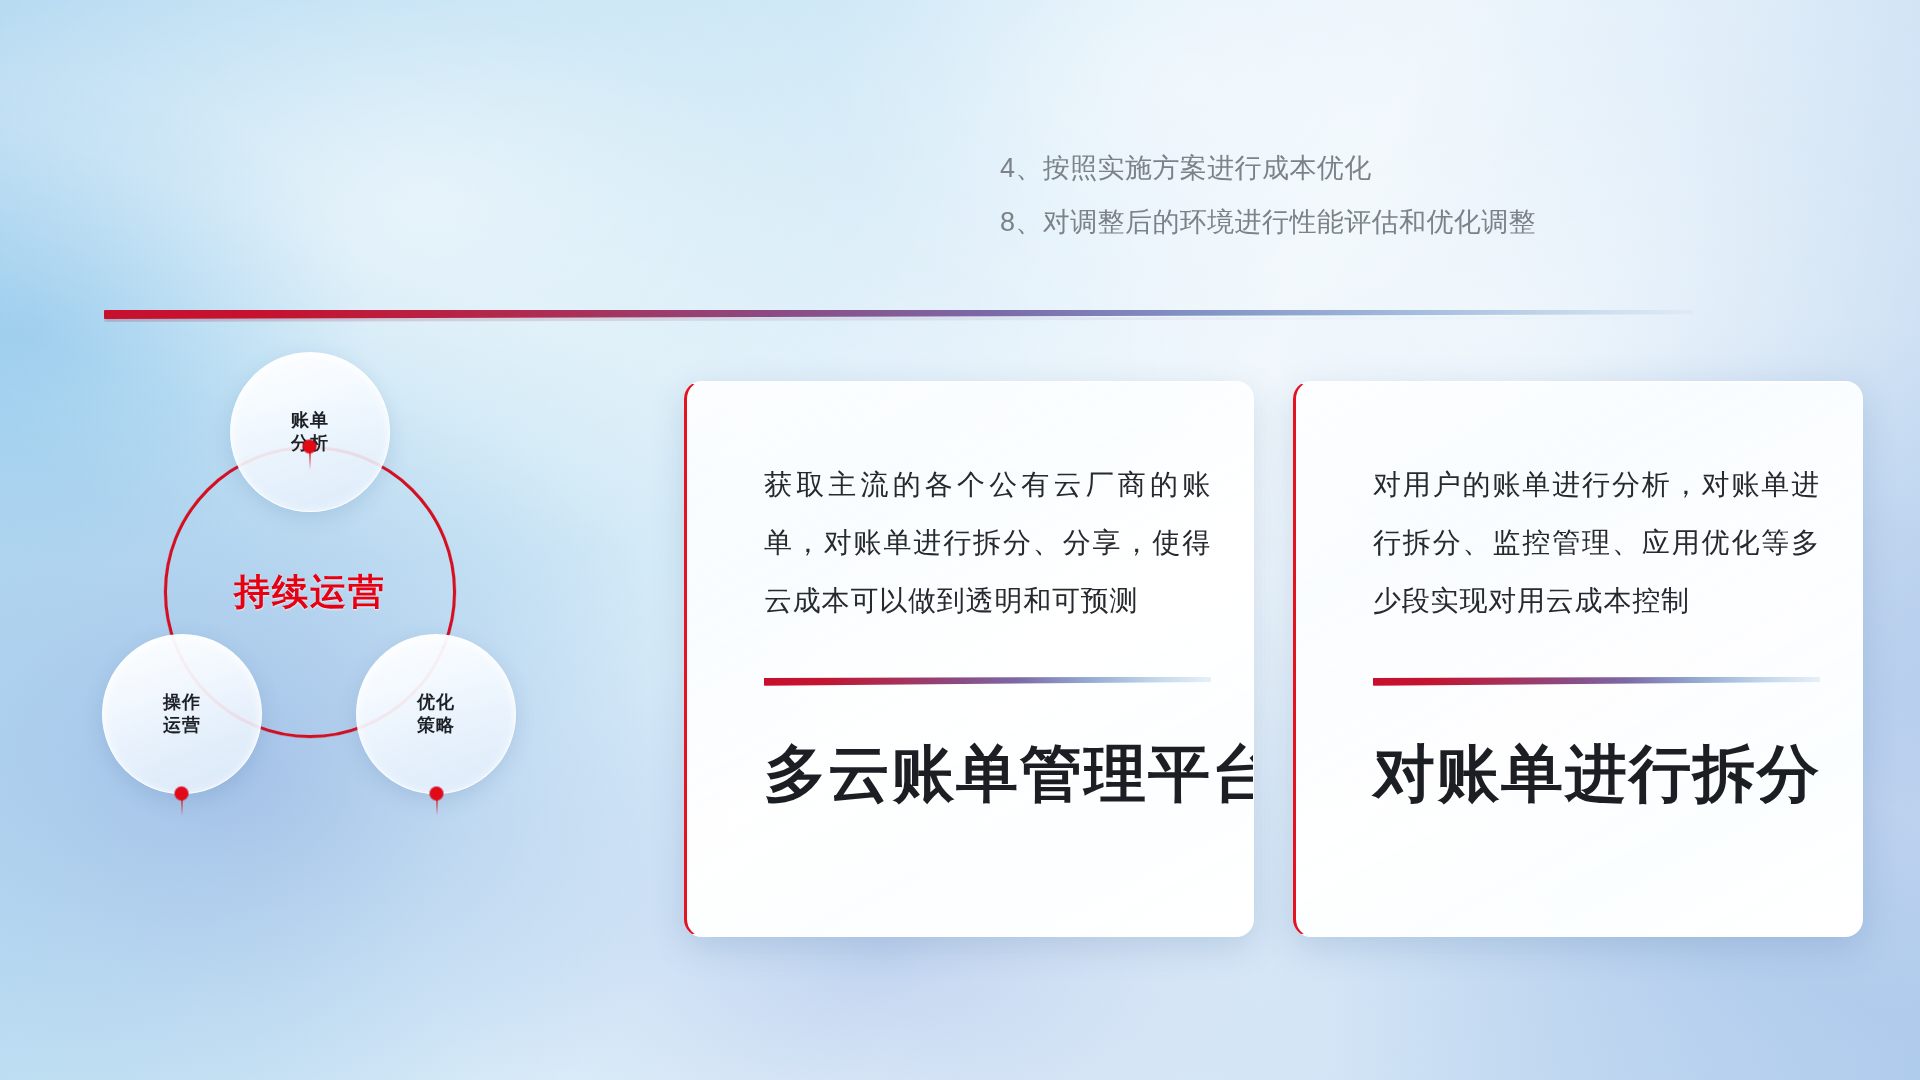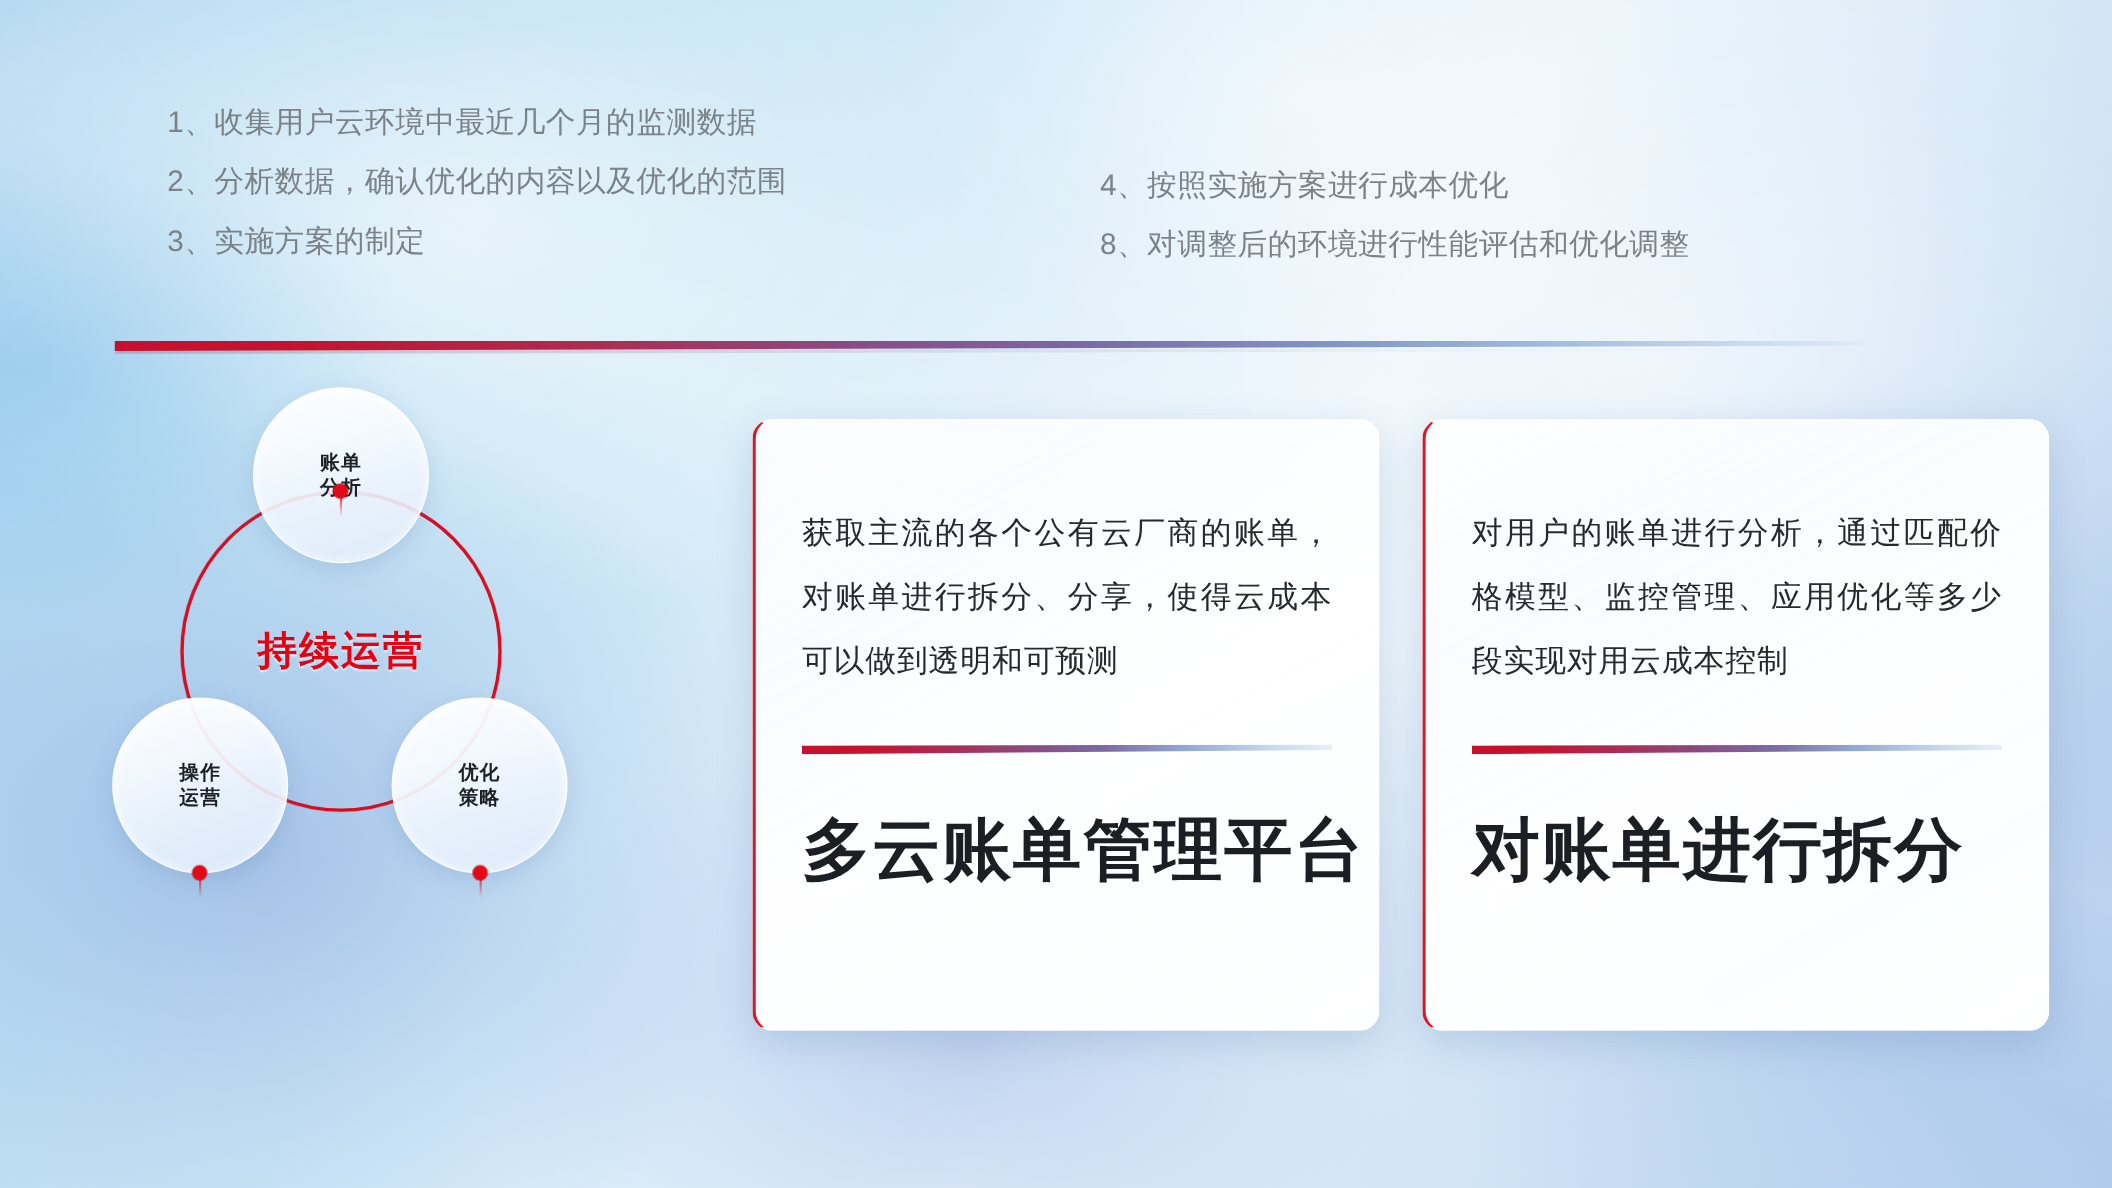--- a/index.html
+++ b/index.html
@@ -237,20 +237,21 @@
         rgba(252,254,255,0.99) 78%,
         rgba(255,255,255,1) 100%);
     border: 1px solid rgba(255,255,255,0.85);
     border-left: 3px solid #e4131f;
     box-shadow:
       0 10px 34px rgba(66,104,156,0.20),
       inset 0 1px 0 rgba(255,255,255,0.95);
     overflow: hidden;
     display: flex;
     flex-direction: column;
+    padding-left: 35px;
   }
   .card-a { left: 684px; }
   .card-b { left: 1293px; }
 
   .card-body {
     padding: 74px 42px 0 42px;
     color: #26292d;
     font-size: 28px;
     line-height: 2.08;
     letter-spacing: 0.8px;
@@ -299,25 +300,20 @@
 <div class="bg bg-glow-2"></div>
 <div class="bg bg-glow-3"></div>
 <div class="bg bg-glow-4"></div>
 <div class="bg bg-glow-5"></div>
 <div class="bg bg-glow-6"></div>
 <div class="bg bg-glow-7"></div>
 <div class="bg bg-sheen"></div>
 
 <div class="stage">
 
-  <div class="list-col left">
-    <div class="list-item">1、收集用户云环境中最近几个月的监测数据</div>
-    <div class="list-item">2、分析数据，确认优化的内容以及优化的范围</div>
-    <div class="list-item">3、实施方案的制定</div>
-  </div>
 
   <div class="list-col right">
     <div class="list-item">4、按照实施方案进行成本优化</div>
     <div class="list-item">8、对调整后的环境进行性能评估和优化调整</div>
   </div>
 
   <div class="hr-wrap">
     <div class="hr-shadow"></div>
     <div class="hr-body"></div>
   </div>
@@ -356,20 +352,20 @@
 
   <div class="card card-a">
     <div class="card-body">获取主流的各个公有云厂商的账单，对账单进行拆分、分享，使得云成本可以做到透明和可预测</div>
     <div class="card-rule">
       <div class="rb"></div>
     </div>
     <div class="card-title">多云账单管理平台</div>
   </div>
 
   <div class="card card-b">
-    <div class="card-body">对用户的账单进行分析，通过匹配价格模型、监控管理、应用优化等多少段实现对用云成本控制</div>
+    <div class="card-body">对用户的账单进行分析，对账单进行拆分、监控管理、应用优化等多少段实现对用云成本控制</div>
     <div class="card-rule">
       <div class="rb"></div>
     </div>
     <div class="card-title">对账单进行拆分</div>
   </div>
 
 </div>
 
 </body></html>

